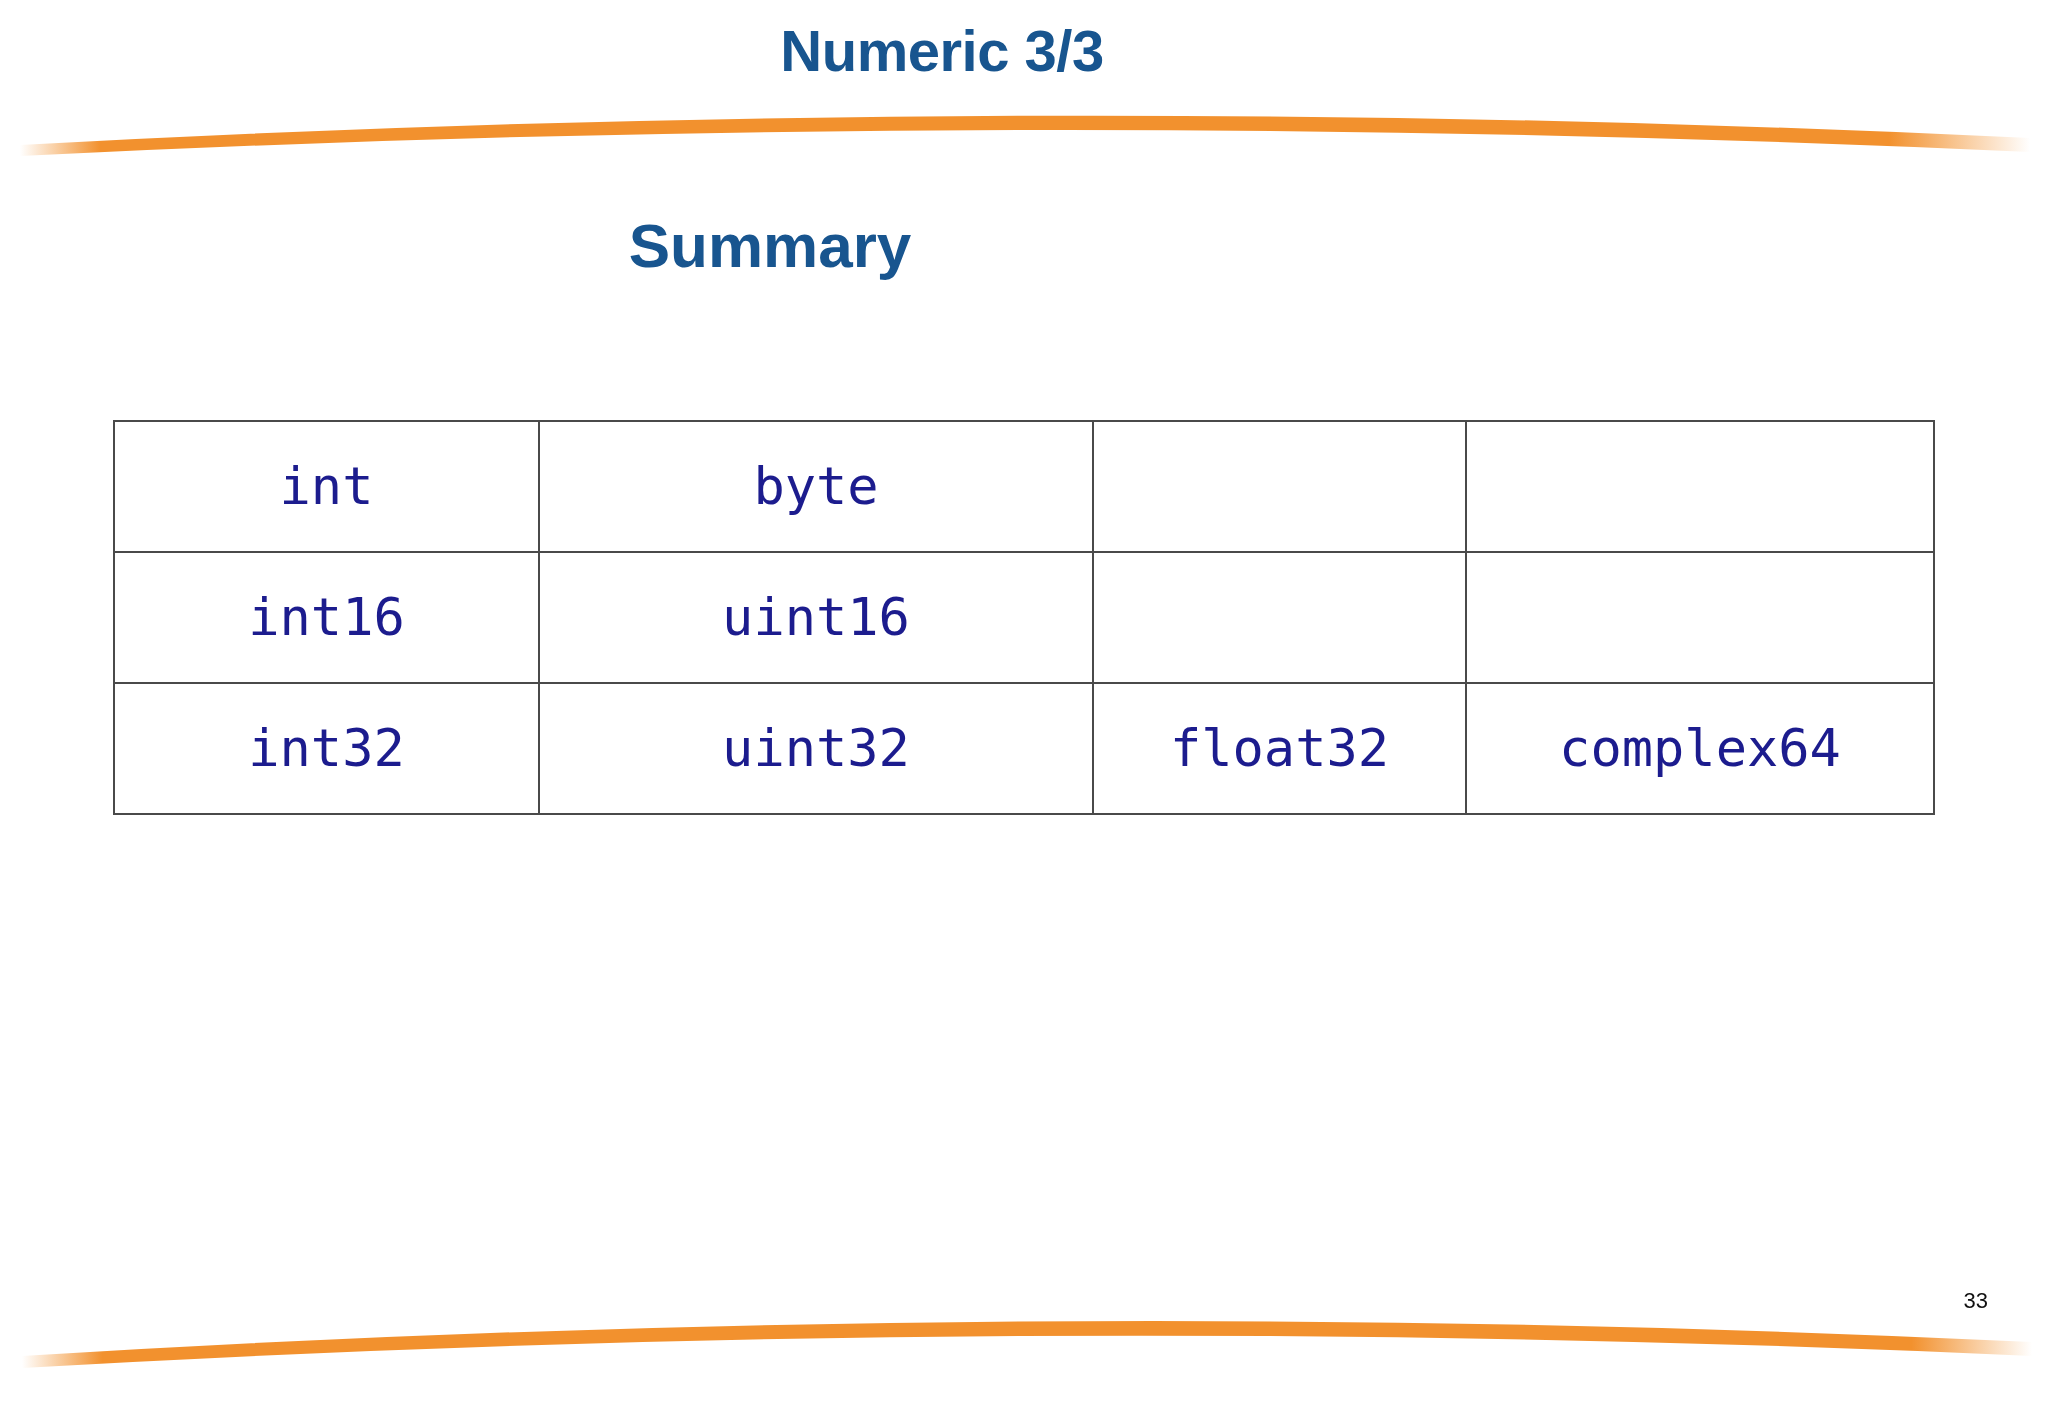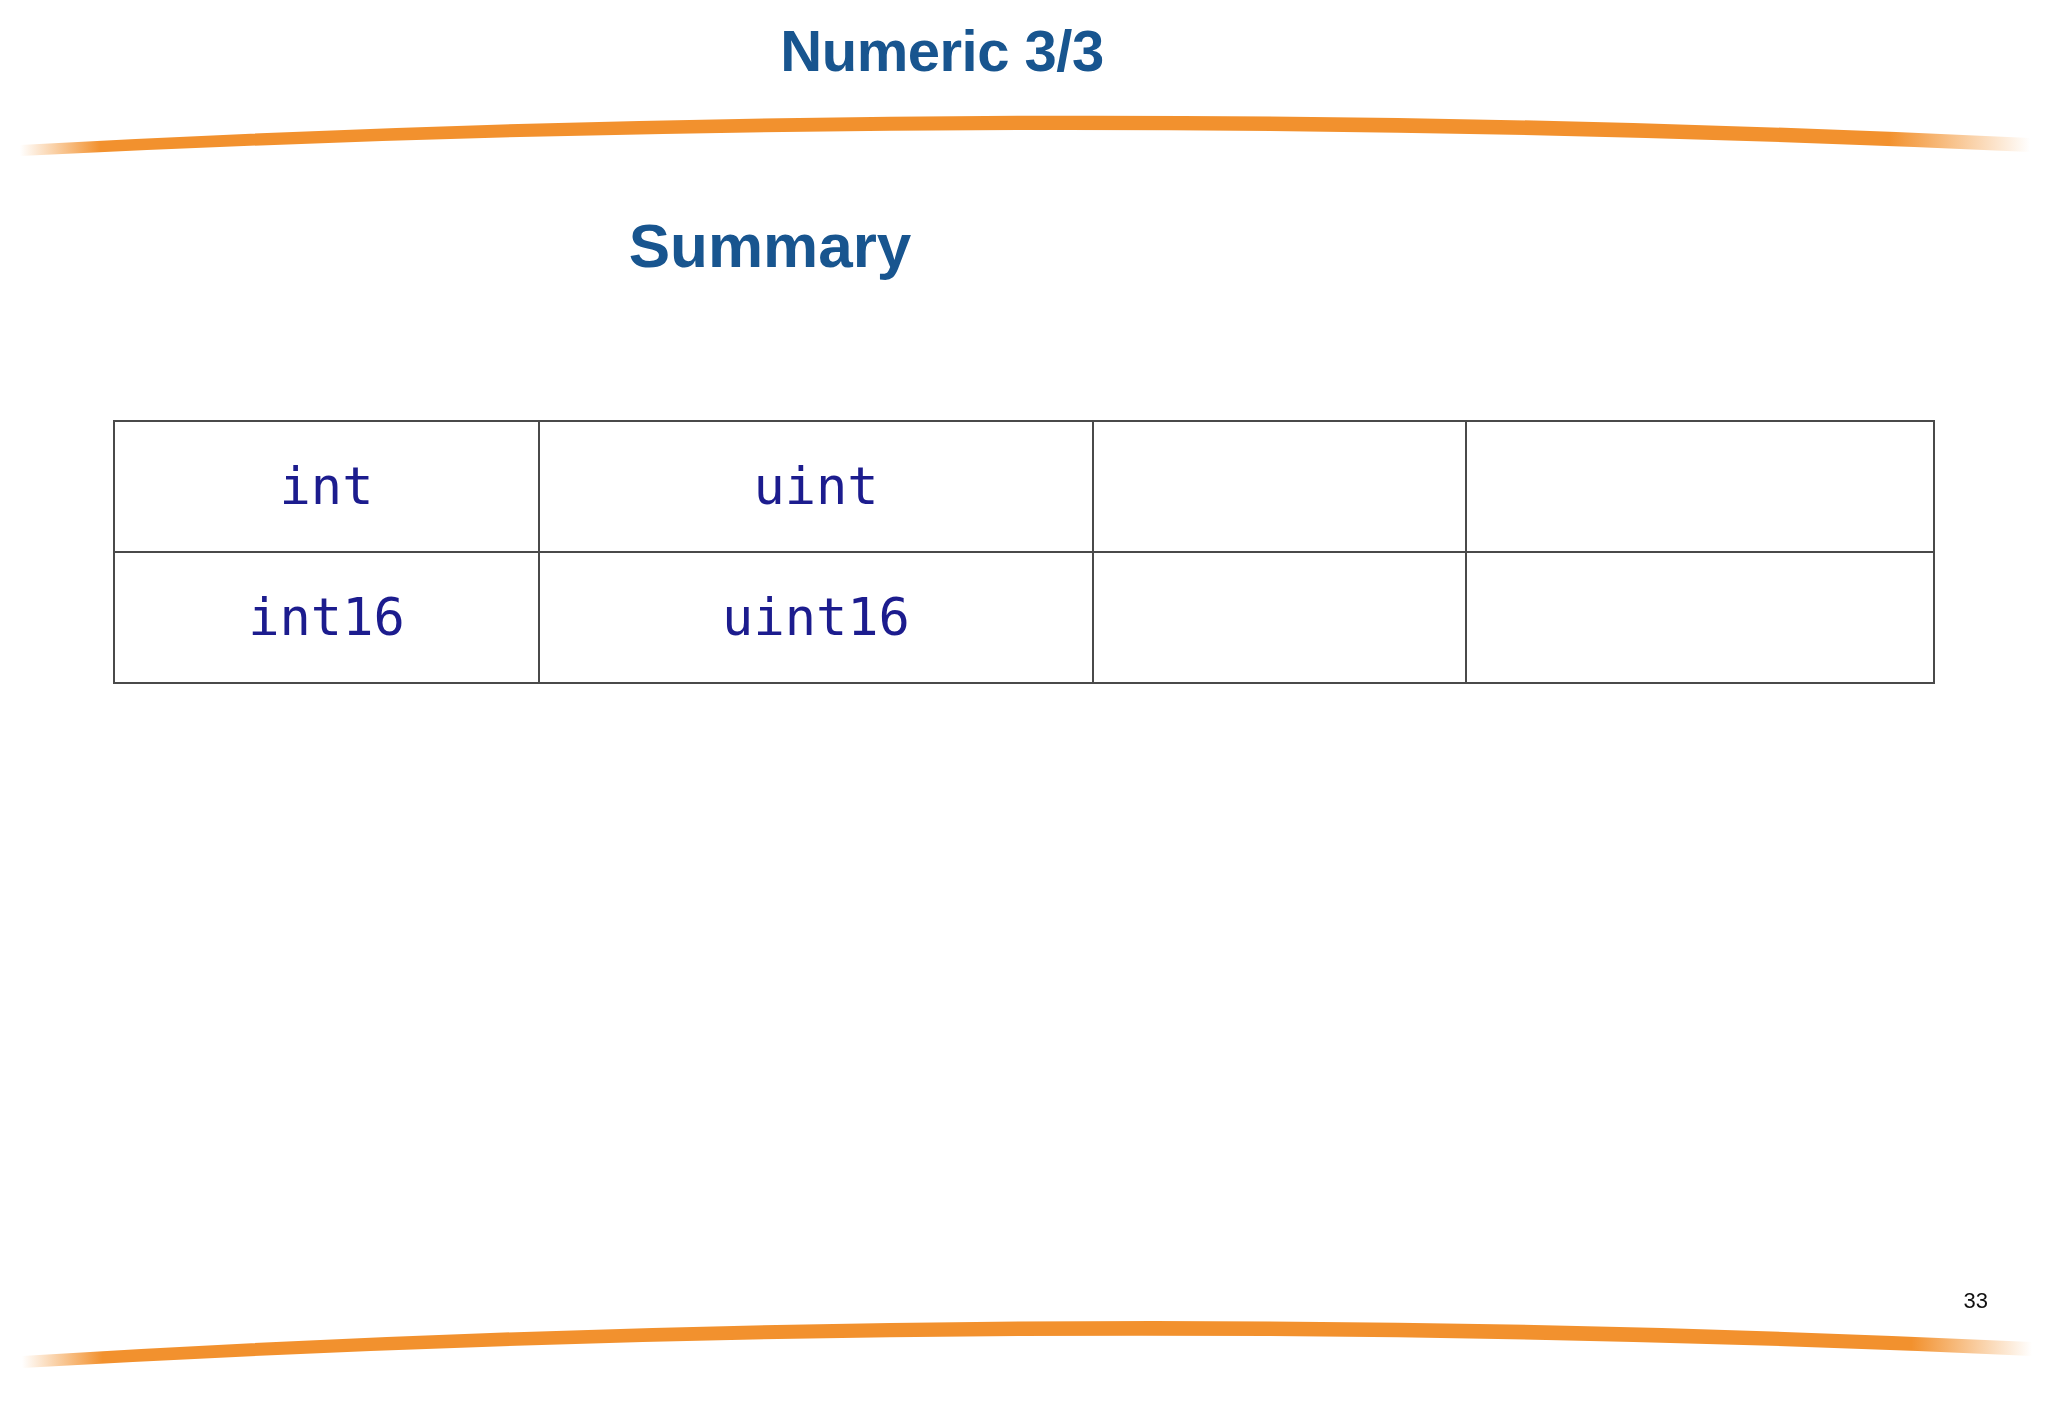--- a/index.html
+++ b/index.html
@@ -129,29 +129,35 @@
   <table class="types-table">
     <colgroup>
       <col class="col-int">
       <col class="col-uint">
       <col class="col-float">
       <col class="col-complex">
     </colgroup>
     <tbody>
       <tr>
         <td>int</td>
-        <td>uint</td>
+        <td>byte</td>
         <td></td>
         <td></td>
       </tr>
       <tr>
         <td>int16</td>
         <td>uint16</td>
         <td></td>
         <td></td>
+      </tr>
+      <tr>
+        <td>int32</td>
+        <td>uint32</td>
+        <td>float32</td>
+        <td>complex64</td>
       </tr>
     </tbody>
   </table>
 
   <div class="page-number">33</div>
 
   <svg class="deco-bottom" viewBox="0 0 2048 90" preserveAspectRatio="none">
     <defs>
       <linearGradient id="arcFadeBottom" x1="0" y1="0" x2="1" y2="0">
         <stop offset="0.00" stop-color="#F2912E" stop-opacity="0"></stop>

